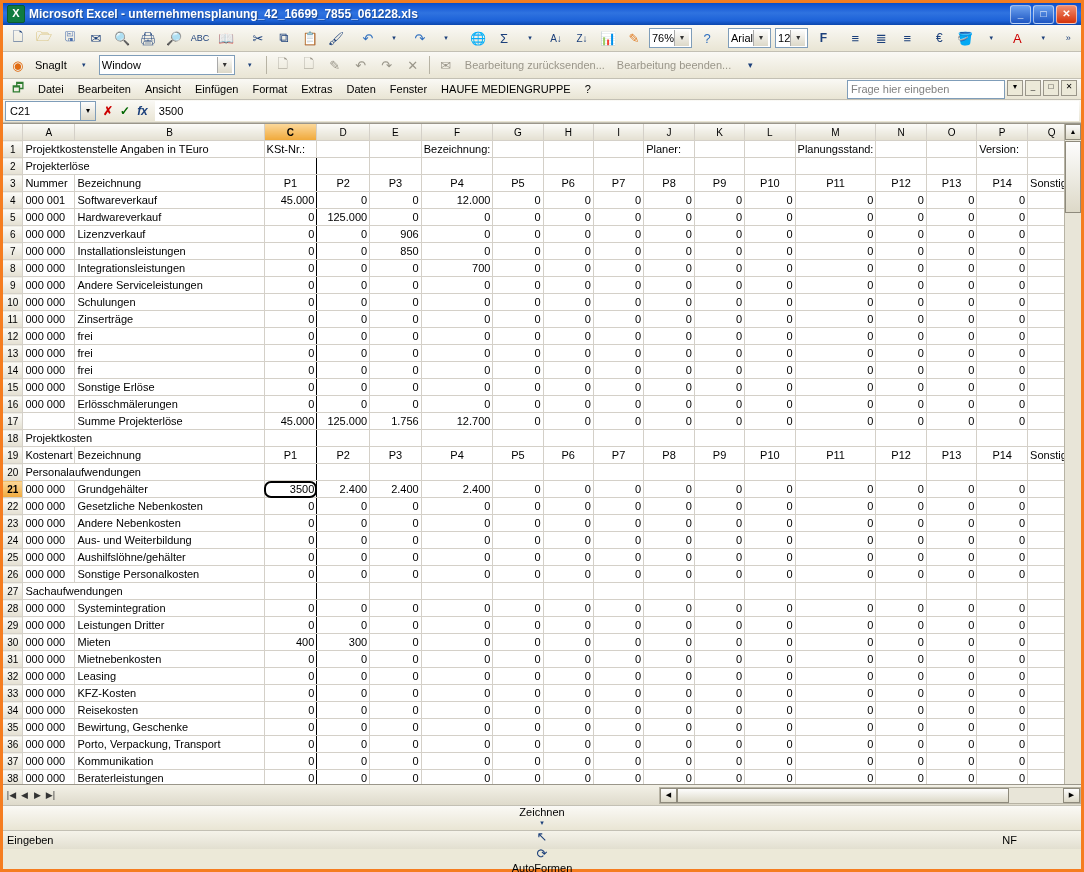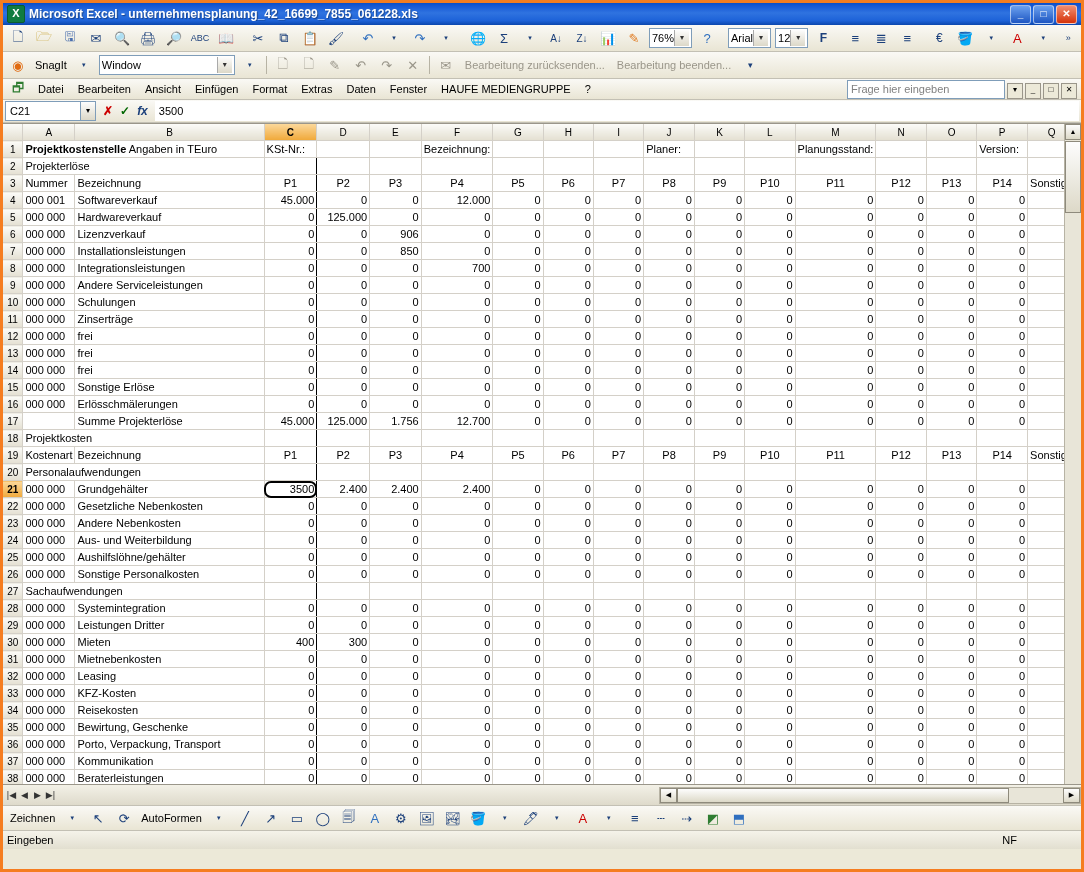--- a/index.html
+++ b/index.html
@@ -58,21 +58,21 @@
   }
   .disabledtxt{color:#9a968a;}
   
   .menubar{
     height:20px;display:flex;align-items:center;
     background:linear-gradient(to bottom,#faf9f5,#e9e5d4);
     border-bottom:1px solid #c3c0b4;font-size:11px;padding-left:2px;
   }
   .menubar .mi{padding:2px 7px;color:#000;}
   .ask-box{
-    margin-left:auto;display:flex;align-items:flex-end;gap:2px;padding-right:4px;
+    margin-left:auto;display:flex;align-items:flex-start;gap:2px;padding-right:4px;
   }
   .ask-input{
     width:150px;height:17px;border:1px solid #7f9db9;background:#fff;font-size:11px;
     color:#808080;padding:0 3px;line-height:16px;
   }
   .mini-btn{width:14px;height:14px;border:1px solid #9a968a;background:#ece9d8;font-size:8px;text-align:center;line-height:12px;}
   
   .formulabar{
     height:22px;display:flex;align-items:center;
     background:linear-gradient(to bottom,#faf9f5,#e9e5d4);
@@ -133,21 +133,21 @@
   .hscroll{
     margin-left:auto;display:flex;align-items:center;width:420px;height:15px;
     background:#e8e5d8;border:1px solid #b7b3a4;
   }
   .hscroll .thumb{width:330px;height:13px;background:linear-gradient(to bottom,#fdfdfd,#ddd9c8);border:1px solid #8e8a7c;}
   .hscroll .sb{width:15px;height:13px;background:linear-gradient(to bottom,#fdfdfd,#ddd9c8);border:1px solid #8e8a7c;font-size:7px;text-align:center;line-height:12px;}
   
   .drawbar{
     height:24px;display:flex;align-items:center;
     background:linear-gradient(to bottom,#faf9f5,#e9e5d4);
-    border-top:1px solid #c3c0b4;font-size:11px;padding:0 3px;
+    border-top:1px solid #c3c0b4;font-size:11px;padding:0 3px;flex-direction:column;
   }
   .drawbar .lbl{padding:0 4px;}
   
   .statusbar{
     height:18px;display:flex;align-items:center;font-size:11px;
     background:linear-gradient(to bottom,#f5f3ea,#e2dfd0);
     border-top:1px solid #c3c0b4;padding:0 4px;
   }
   .vscroll{
     position:absolute;right:0;top:0;width:16px;height:660px;background:#e8e5d8;border-left:1px solid #b7b3a4;
@@ -411,21 +411,21 @@
         <th>M</th>
         <th>N</th>
         <th>O</th>
         <th>P</th>
         <th>Q</th>
       </tr>
       </thead>
       <tbody id="sheet-body">
           <tr>
             <th class="rowhdr">1</th>
-            <td colspan="2" class="b"><span style="font-weight:bold">Projektkostenstelle</span> <span style="font-size:11px;font-weight:normal">Angaben in TEuro</span></td>
+            <td colspan="2" class="b"><span style="font-weight:normal">Projektkostenstelle</span> <span style="font-size:11px;font-weight:normal">Angaben in TEuro</span></td>
             <td class="b">KSt-Nr.:</td>
             <td></td>
             <td></td>
             <td class="b">Bezeichnung:</td>
             <td></td>
             <td></td>
             <td></td>
             <td class="b">Planer:</td>
             <td></td>
             <td></td>

